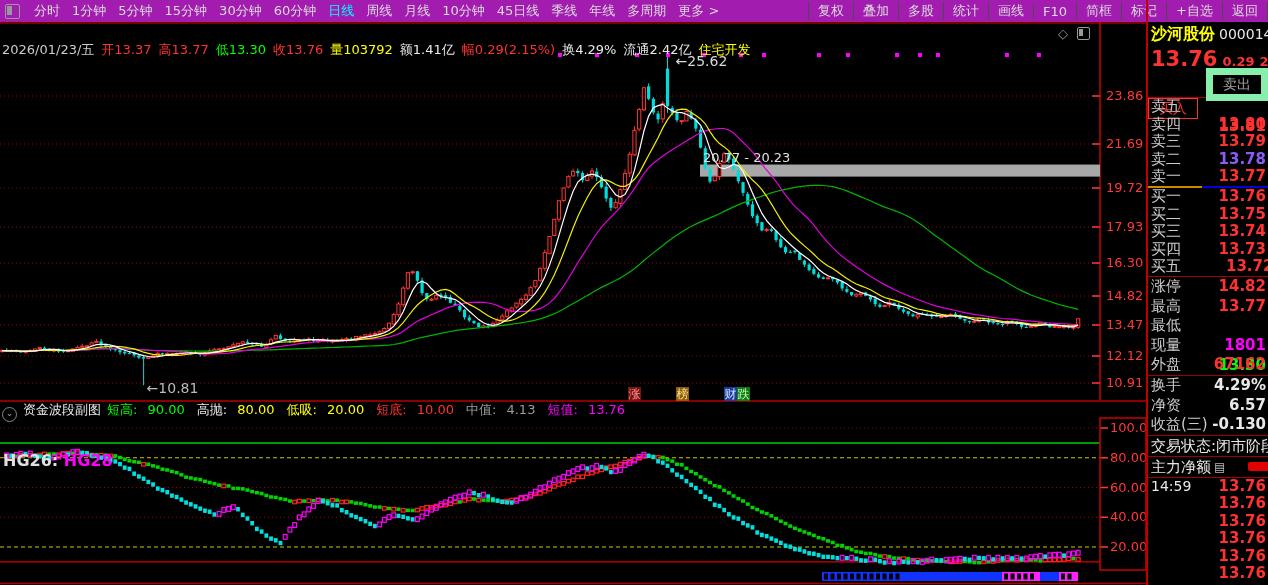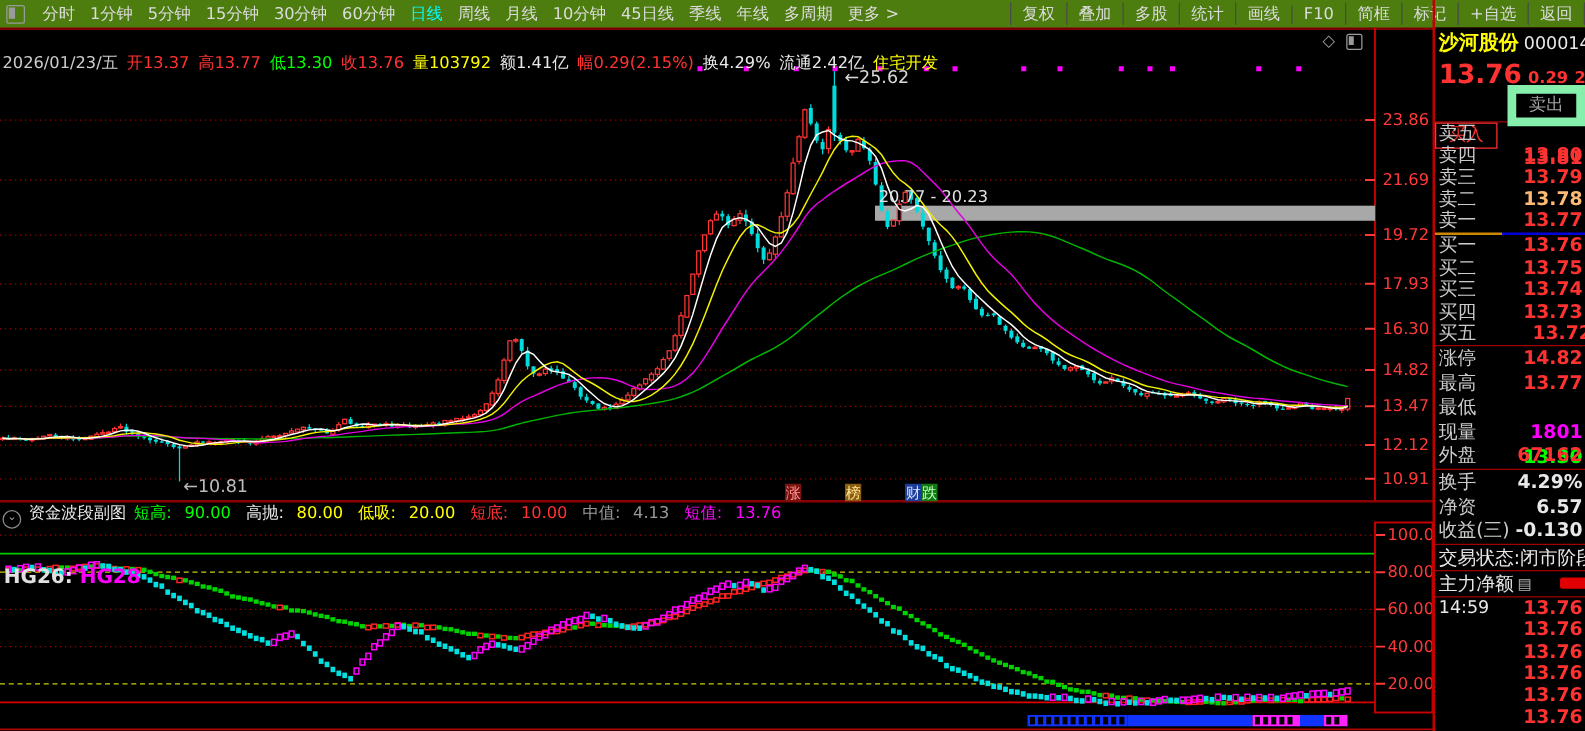--- a/index.html
+++ b/index.html
@@ -1,20 +1,20 @@
 <!DOCTYPE html>
 <html><head>
 <meta charset="utf-8">
 <style>
   html,body{margin:0;padding:0;background:#000;}
   .screen{position:relative;width:1268px;height:585px;background:#000;overflow:hidden;
           font-family:"DejaVu Sans","Liberation Sans",sans-serif;}
   .abs{position:absolute;}
   
-  .topbar{left:0;top:0;width:1268px;height:22px;background:#4d7c0f;border-bottom:2px solid #7a0000;
+  .topbar{left:0;top:0;width:1268px;height:22px;background:#a21caf;border-bottom:2px solid #7a0000;
           display:flex;align-items:center;justify-content:space-between;white-space:nowrap;}
   .tb-left{display:flex;align-items:center;}
   .tb-right{display:flex;align-items:center;}
   .win-icon{width:13px;height:13px;border:1px solid #9a9a9a;border-radius:2px;margin:0 8px 0 5px;position:relative;}
   .win-icon div{position:absolute;left:1px;top:1px;width:5px;height:9px;background:#9a9a9a;}
   .tb-item{color:#dcdcdc;font-size:13px;padding:0 6px;cursor:default;}
   .tb-item.active{color:#00ffff;}
   .tb-ritem{color:#dcdcdc;font-size:13px;padding:0 9px;border-left:1px solid #4a4a4a;}
   .tb-ritem:last-child{border-right:1px solid #4a4a4a;}
   
@@ -1154,21 +1154,21 @@
         <div class="rp-row">
           <span class="lab">卖四</span>
           <span class="val" style="color: rgb(255, 50, 50);">13.80</span>
         </div>
         <div class="rp-row">
           <span class="lab">卖三</span>
           <span class="val" style="color: rgb(255, 50, 50);">13.79</span>
         </div>
         <div class="rp-row">
           <span class="lab">卖二</span>
-          <span class="val" style="color: #fdba74;">13.78</span>
+          <span class="val" style="color: #8b5cf6;">13.78</span>
         </div>
         <div class="rp-row">
           <span class="lab">卖一</span>
           <span class="val" style="color: rgb(255, 50, 50);">13.77</span>
         </div>
       </div>
     <div class="bidask-div"></div>
     <div id="bid-rows">
         <div class="rp-row">
           <span class="lab">买一</span>

